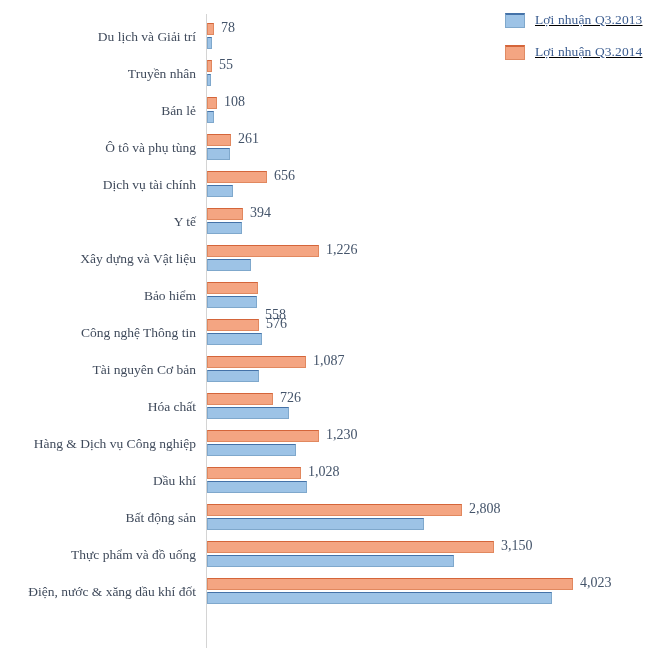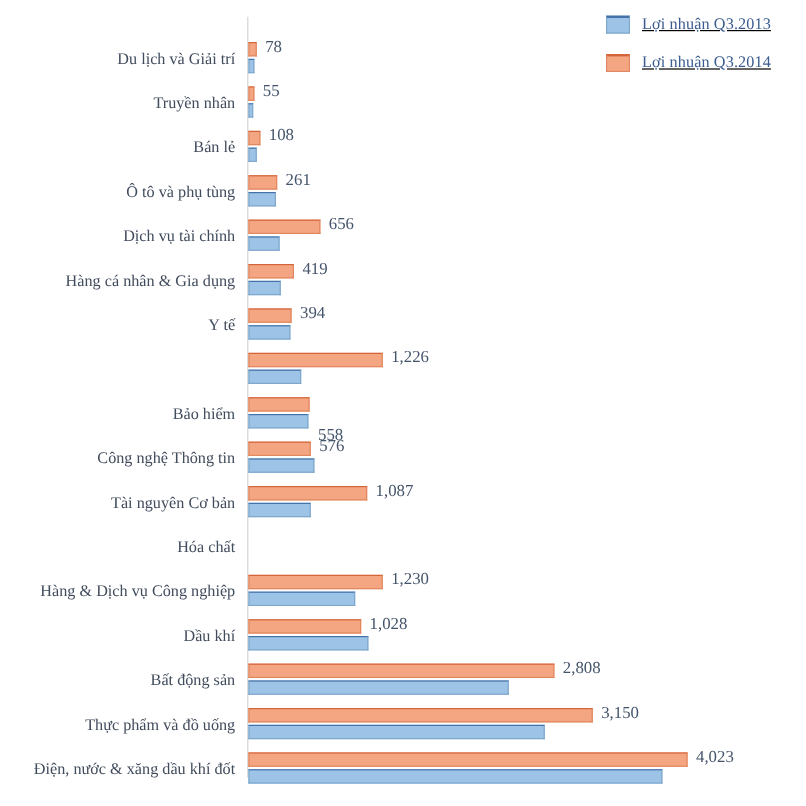--- a/index.html
+++ b/index.html
@@ -71,21 +71,21 @@
     position: absolute;
     left: 206px;
     top: 0px;
     width: 1px;
     height: 634px;
     background: #D4D4D4;
   }
   .rows {
     position: absolute;
     left: 0;
-    top: 16px;
+    top: 4px;
     width: 672px;
   }
   .row {
     position: relative;
     height: 37px;
     width: 672px;
   }
   .cat-label {
     position: absolute;
     right: 466px; 
@@ -190,36 +190,29 @@
         </div>
         <div class="row">
           <div class="cat-label">Dịch vụ tài chính</div>
           <div class="bars">
             <div class="bar orange" style="left: 0px; width: 60px;"></div>
             <div class="bar blue" style="left: 0px; width: 26px;"></div>
             <div class="value-label" style="left: 67px;">656</div>
           </div>
         </div>
         <div class="row">
-          <div class="cat-label">Hàng cá nhân &amp; Gia dụng</div>
-          <div class="bars">
-            <div class="bar orange" style="left: 0px; width: 38px;"></div>
-            <div class="bar blue" style="left: 0px; width: 27px;"></div>
-            <div class="value-label" style="left: 45px;">419</div>
-          </div>
-        </div>
-        <div class="row">
           <div class="cat-label">Y tế</div>
           <div class="bars">
             <div class="bar orange" style="left: 0px; width: 36px;"></div>
             <div class="bar blue" style="left: 0px; width: 35px;"></div>
             <div class="value-label" style="left: 43px;">394</div>
           </div>
         </div>
         <div class="row">
+          <div class="cat-label">Xây dựng và Vật liệu</div>
           <div class="bars">
             <div class="bar orange" style="left: 0px; width: 112px;"></div>
             <div class="bar blue" style="left: 0px; width: 44px;"></div>
             <div class="value-label" style="left: 119px;">1,226</div>
           </div>
         </div>
         <div class="row">
           <div class="cat-label">Bảo hiểm</div>
           <div class="bars">
             <div class="bar orange" style="left: 0px; width: 51px;"></div>
@@ -238,20 +231,25 @@
         <div class="row">
           <div class="cat-label">Tài nguyên Cơ bản</div>
           <div class="bars">
             <div class="bar orange" style="left: 0px; width: 99px;"></div>
             <div class="bar blue" style="left: 0px; width: 52px;"></div>
             <div class="value-label" style="left: 106px;">1,087</div>
           </div>
         </div>
         <div class="row">
           <div class="cat-label">Hóa chất</div>
+          <div class="bars">
+            <div class="bar orange" style="left: 0px; width: 66px;"></div>
+            <div class="bar blue" style="left: 0px; width: 82px;"></div>
+            <div class="value-label" style="left: 73px;">726</div>
+          </div>
         </div>
         <div class="row">
           <div class="cat-label">Hàng &amp; Dịch vụ Công nghiệp</div>
           <div class="bars">
             <div class="bar orange" style="left: 0px; width: 112px;"></div>
             <div class="bar blue" style="left: 0px; width: 89px;"></div>
             <div class="value-label" style="left: 119px;">1,230</div>
           </div>
         </div>
         <div class="row">

